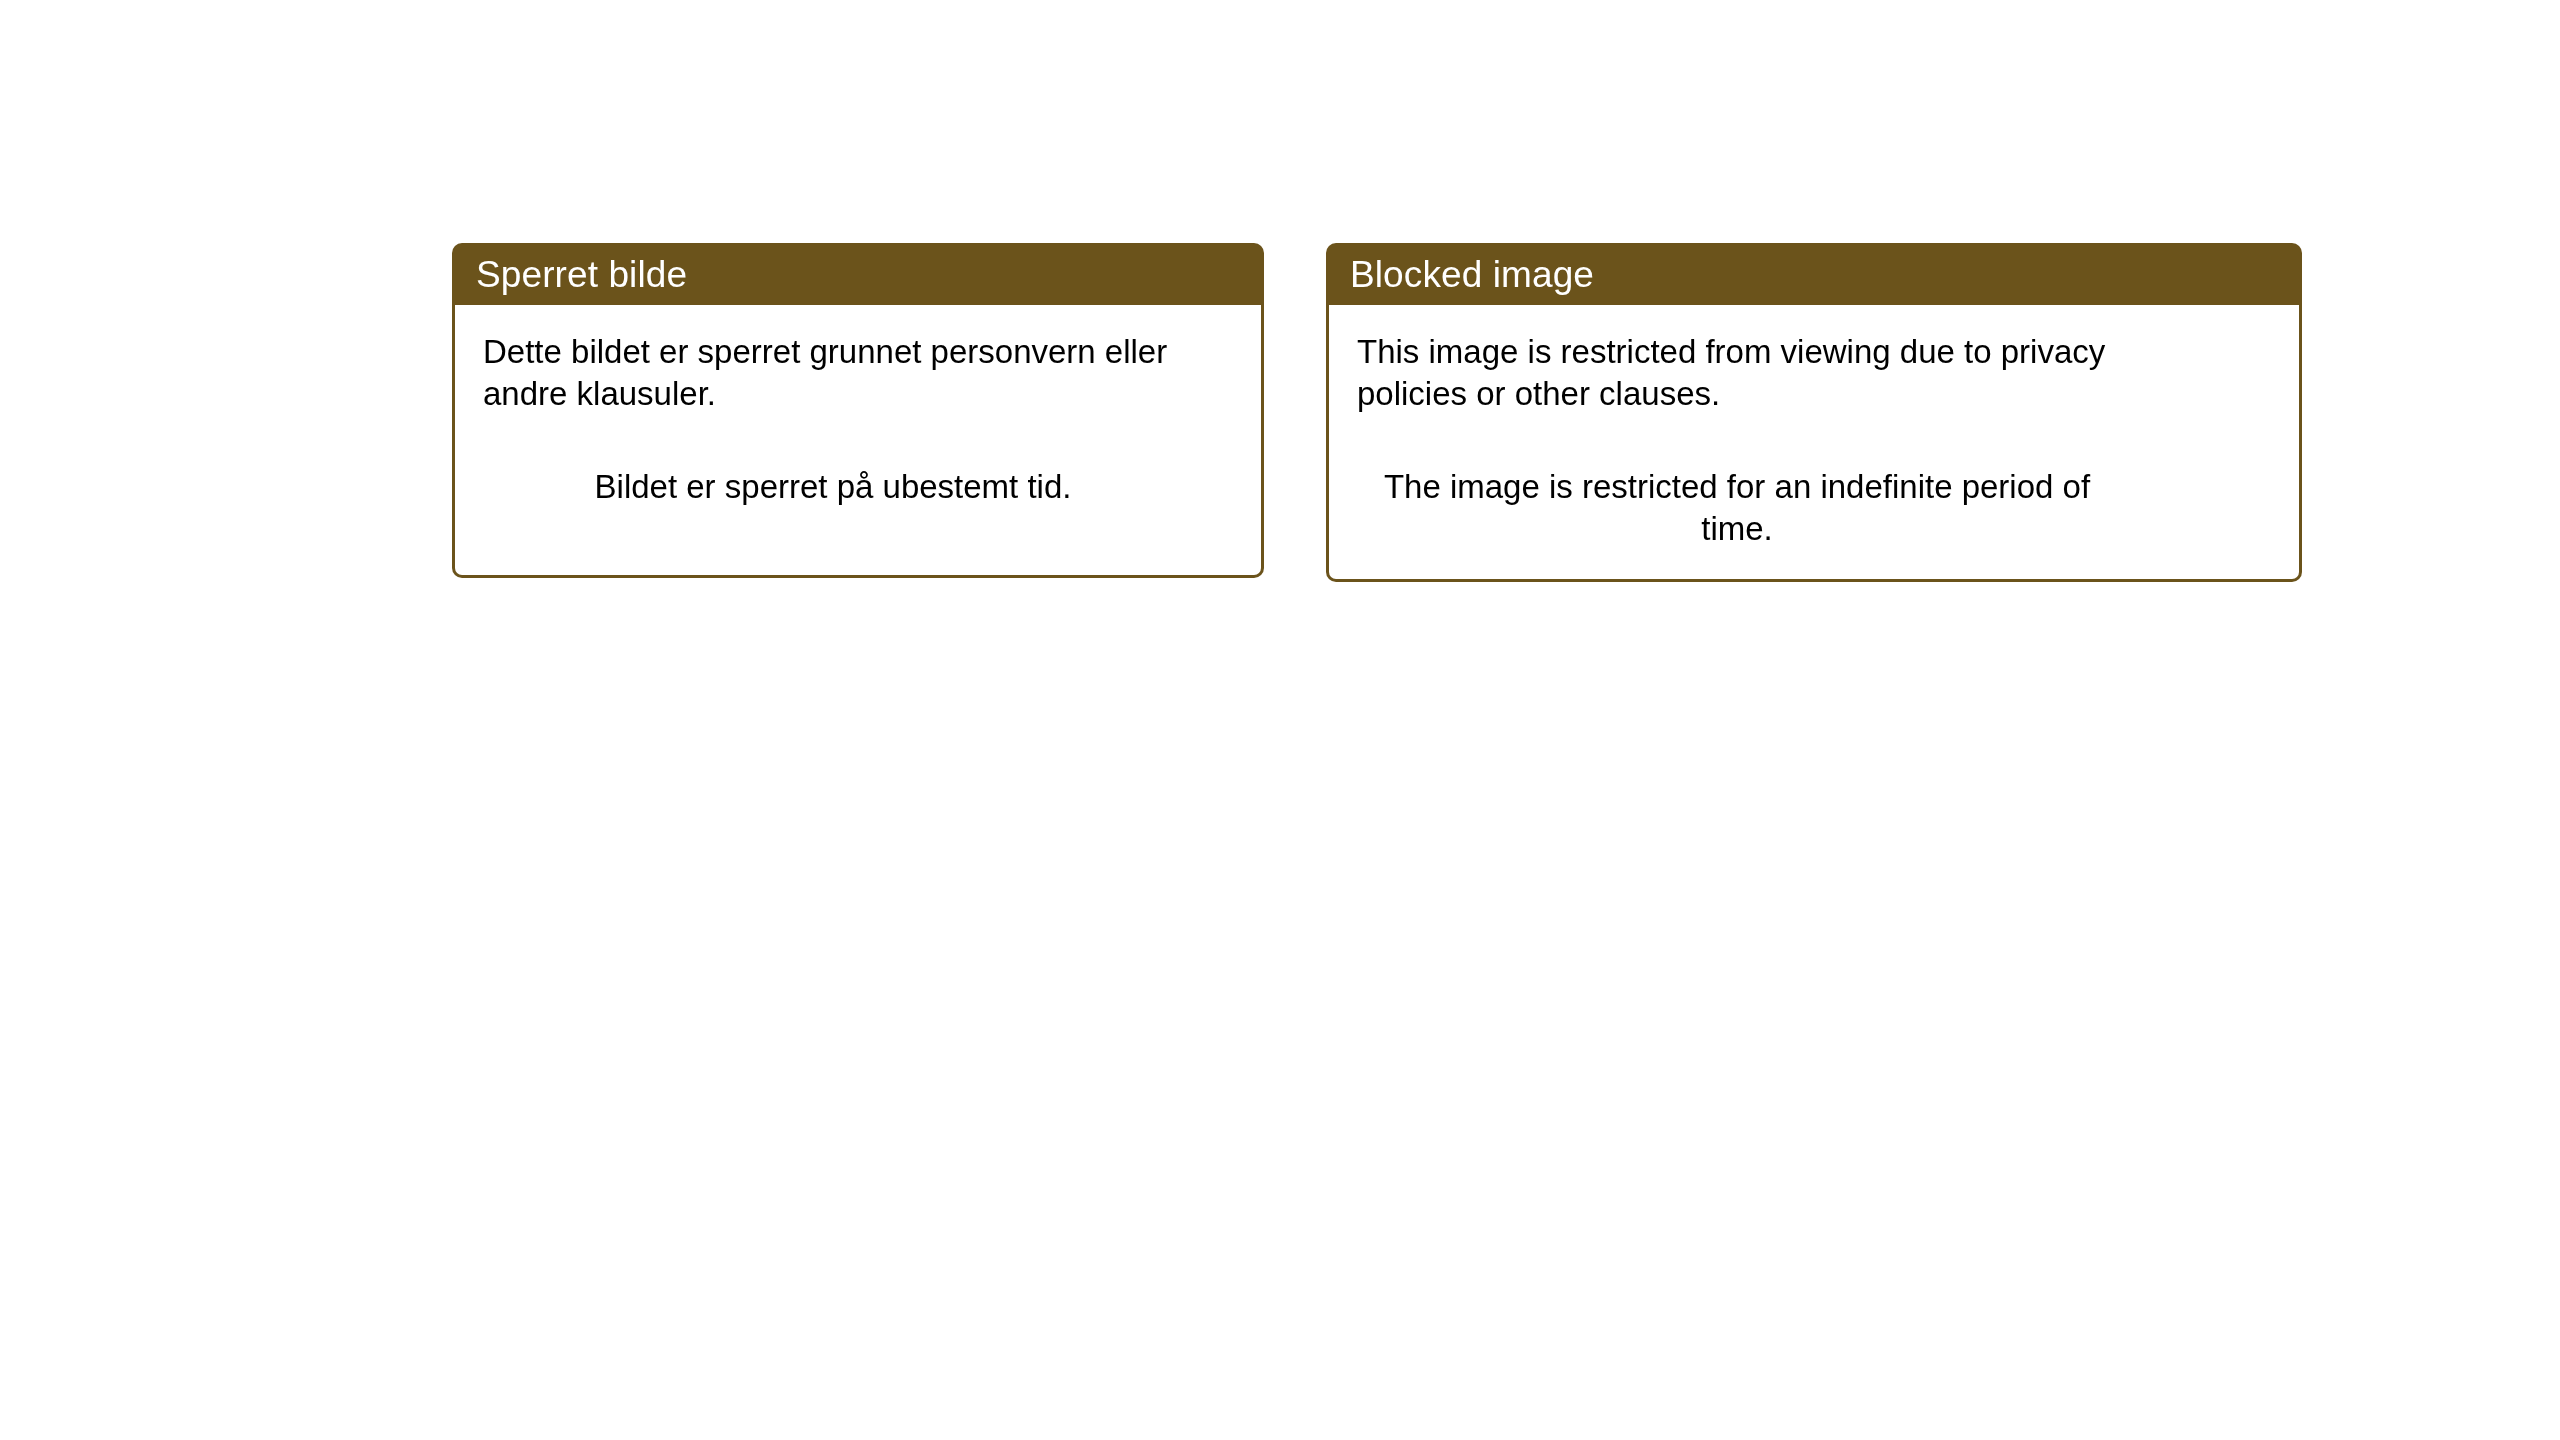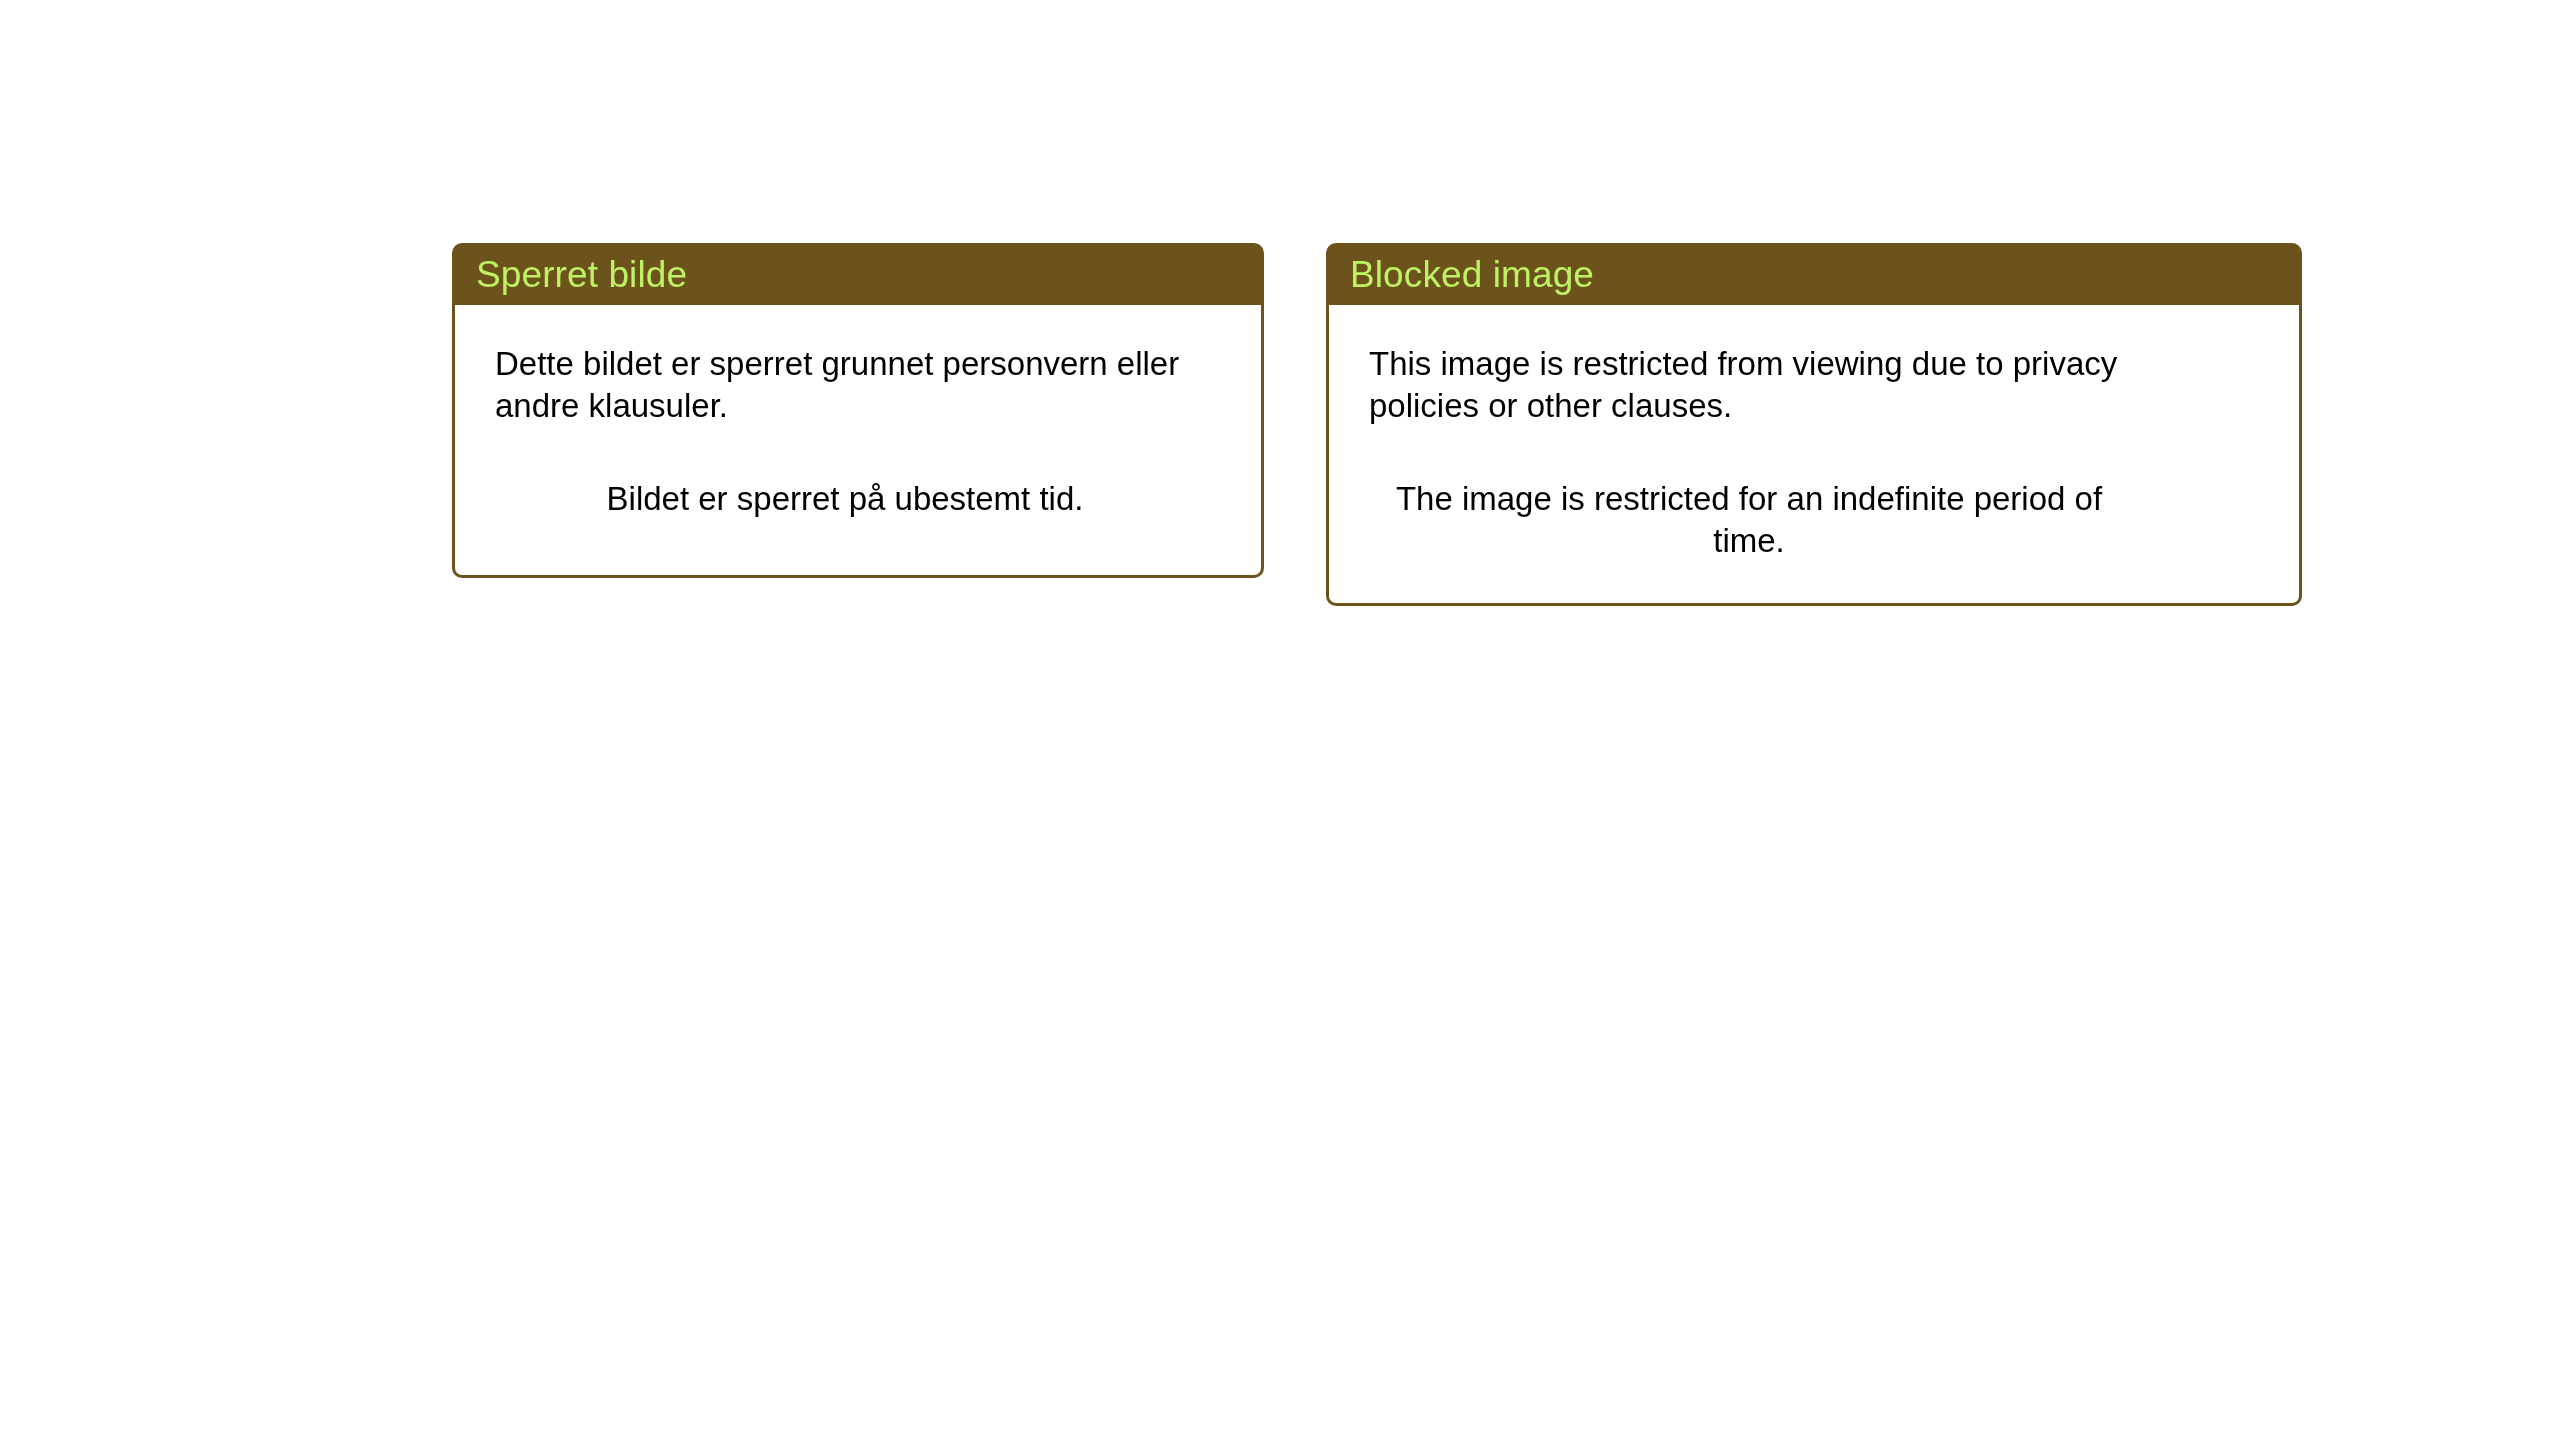--- a/index.html
+++ b/index.html
@@ -38,21 +38,21 @@
     border-top-left-radius: 10px;
     border-top-right-radius: 10px;
     height: 62px;
     display: flex;
     align-items: center;
     padding: 0 0 0 24px;
     box-sizing: border-box;
   }
 
   .card-title {
-    color: #bef264;
+    color: #ffffff;
     font-size: 37px;
     font-weight: 400;
     line-height: 1;
     letter-spacing: 0.1px;
     white-space: nowrap;
   }
 
   .card-body {
     border-left: 3px solid #6b531b;
     border-right: 3px solid #6b531b;
@@ -61,21 +61,21 @@
     border-bottom-right-radius: 10px;
     box-sizing: border-box;
     padding: 22px 24px 26px 24px;
     min-height: 273px;
   }
 
   .card-paragraph {
     color: #000000;
     font-size: 33px;
     line-height: 1.26;
-    margin: 16px;
+    margin: 4px;
     font-weight: 400;
   }
 
   .card-paragraph + .card-paragraph {
     margin-top: 52px;
     text-align: center;
   }
 
   .body-nb .card-paragraph { max-width: 700px; }
   .body-en .card-paragraph { max-width: 760px; }

